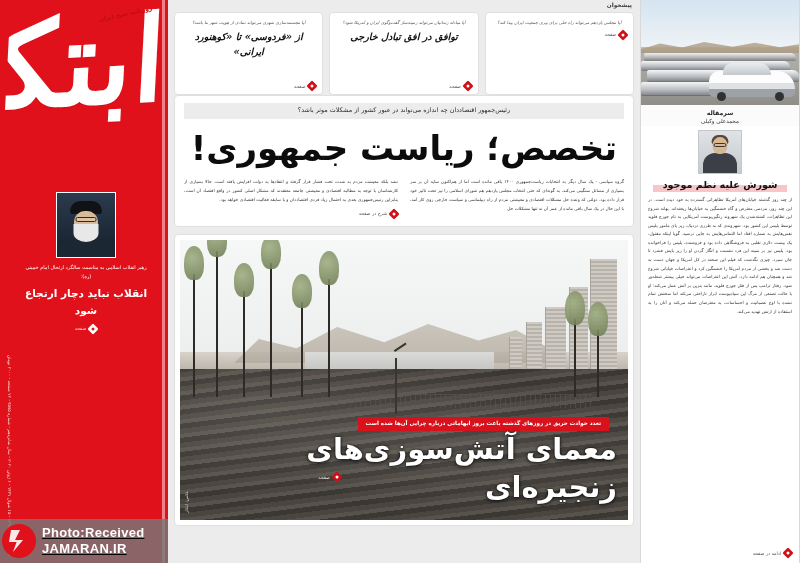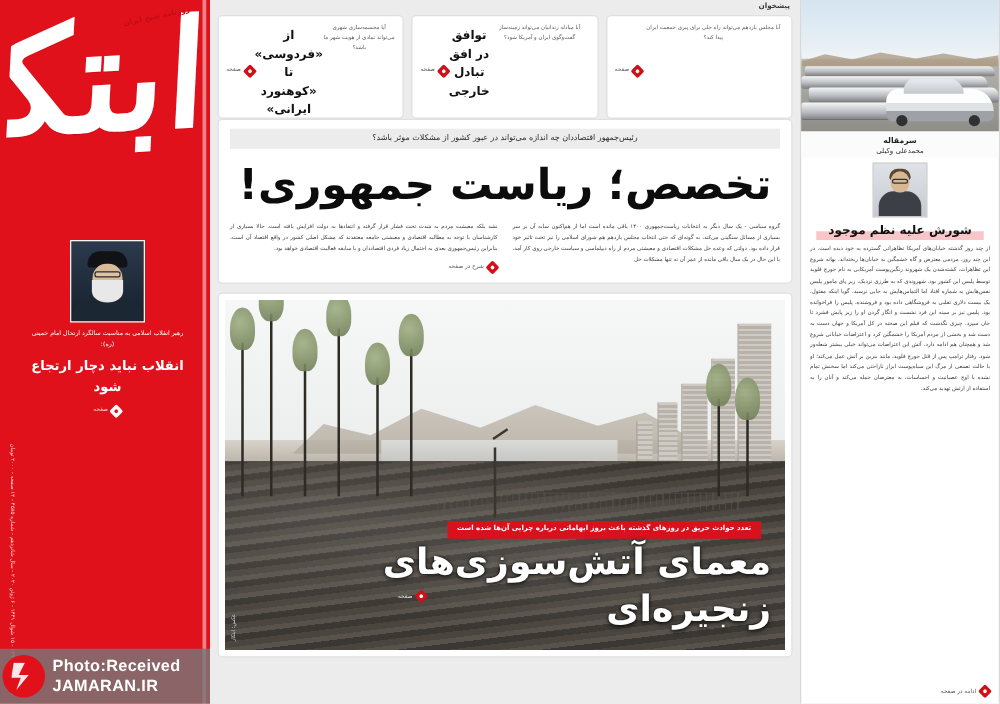--- a/index.html
+++ b/index.html
@@ -331,20 +331,21 @@
   
   .credit-bar {
     position:absolute;
     left: 0; bottom: 0;
     width: 168px; height: 44px;
     background: rgba(118,118,120,.82);
     display: flex;
     align-items: center;
     padding-left: 2px;
     direction: ltr;
+    text-decoration: underline;
   }
   .credit-logo {
     width: 34px; height: 34px;
     border-radius: 50%;
     background: #e1111b;
     position: relative;
     flex: 0 0 auto;
     overflow: hidden;
   }
   .credit-logo::after {
@@ -388,21 +389,22 @@
     font-weight: bold;
     color: #3a3a3a;
   }
   .pish-card {
     flex: 1;
     background: #ffffff;
     border: 1px solid #e0e0e0;
     border-radius: 4px;
     padding: 6px 6px 4px 6px;
     display: flex;
-    flex-direction: row;
+    flex-direction: column;
+    font-style: italic;
   }
   .pc-kicker {
     font-size: 4.4px;
     color: #5a5a5a;
     line-height: 1.8;
     text-align: center;
   }
   .pc-title {
     font-size: 9.6px;
     font-weight: bold;

